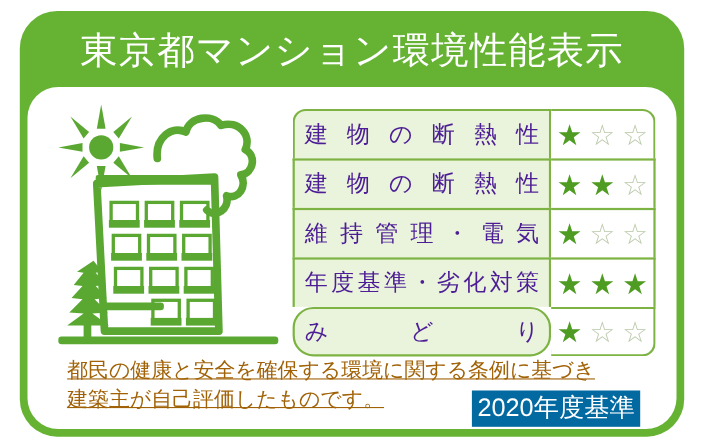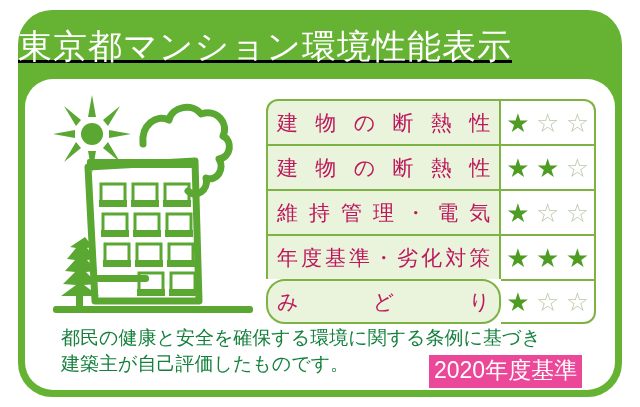--- a/index.html
+++ b/index.html
@@ -29,21 +29,21 @@
 
   
   #title-band {
     position: absolute;
     left: 0;
     top: 0;
     width: 100%;
     height: 72px;
     display: flex;
     align-items: center;
-    text-decoration: underline;
+    justify-content: center;
   }
   #title-text {
     color: #ffffff;
     font-size: 34px;
     letter-spacing: 1px;
     line-height: 1;
     white-space: nowrap;
     font-weight: 400;
   }
 
@@ -78,21 +78,21 @@
     border-spacing: 0;
   }
   #ratings-table tr { height: 45px; }
 
   .rating-label {
     width: 240px;
     box-sizing: border-box;
     background: #eaf4dc;
     border: 2px solid #7cb342;
     border-bottom-width: 0;
-    color: #be185d;
+    color: #4c1d95;
     font-size: 21px;
     padding: 0 9px;
     text-align: justify;
     text-align-last: justify;
     white-space: nowrap;
     vertical-align: middle;
     line-height: 1;
   }
   .rating-label span {
     display: block;
@@ -138,31 +138,32 @@
     position: absolute;
     left: 0;
     top: 244px;
     width: 590px;
     height: 67px;
   }
   #footer-note {
     position: absolute;
     left: 36px;
     top: 2px;
-    color: #15803d;
+    color: #a16207;
     font-size: 19px;
     line-height: 1.35;
     white-space: nowrap;
+    text-decoration: underline;
   }
   #footer-note div { white-space: nowrap; }
   #standard-badge {
     position: absolute;
     left: 404px;
     top: 32px;
-    background: #ec4899;
+    background: #0369a1;
     color: #ffffff;
     font-size: 23px;
     line-height: 1;
     padding: 4px 5px 6px 5px;
     white-space: nowrap;
   }
 </style>
 </head>
 <body>
 

